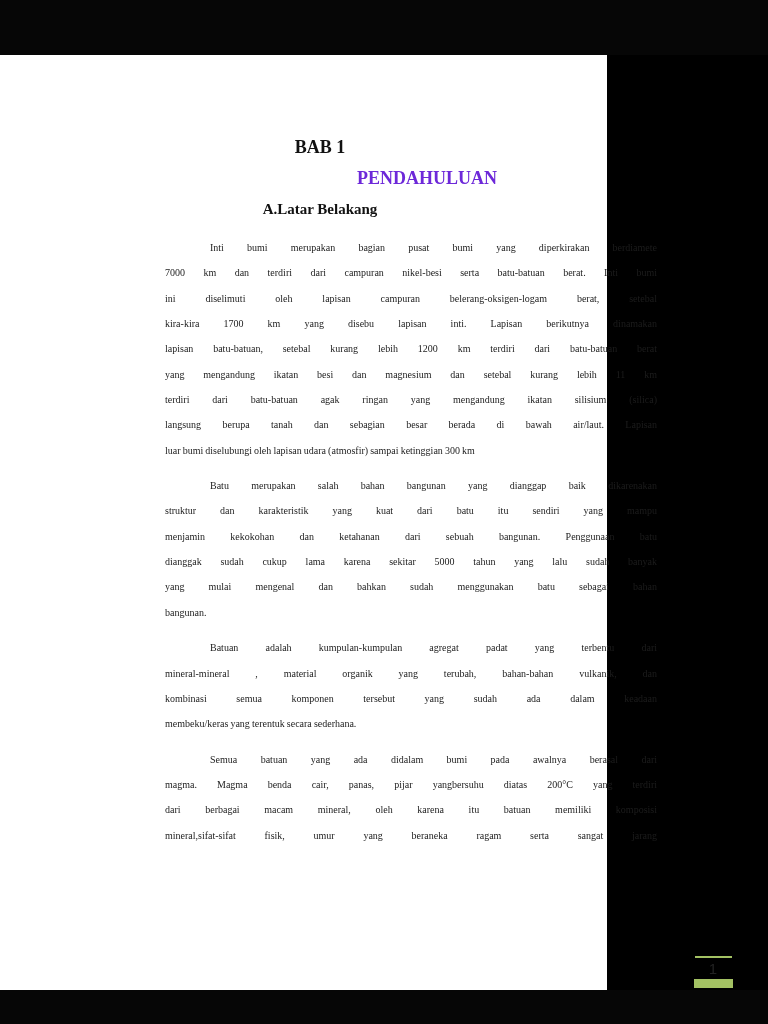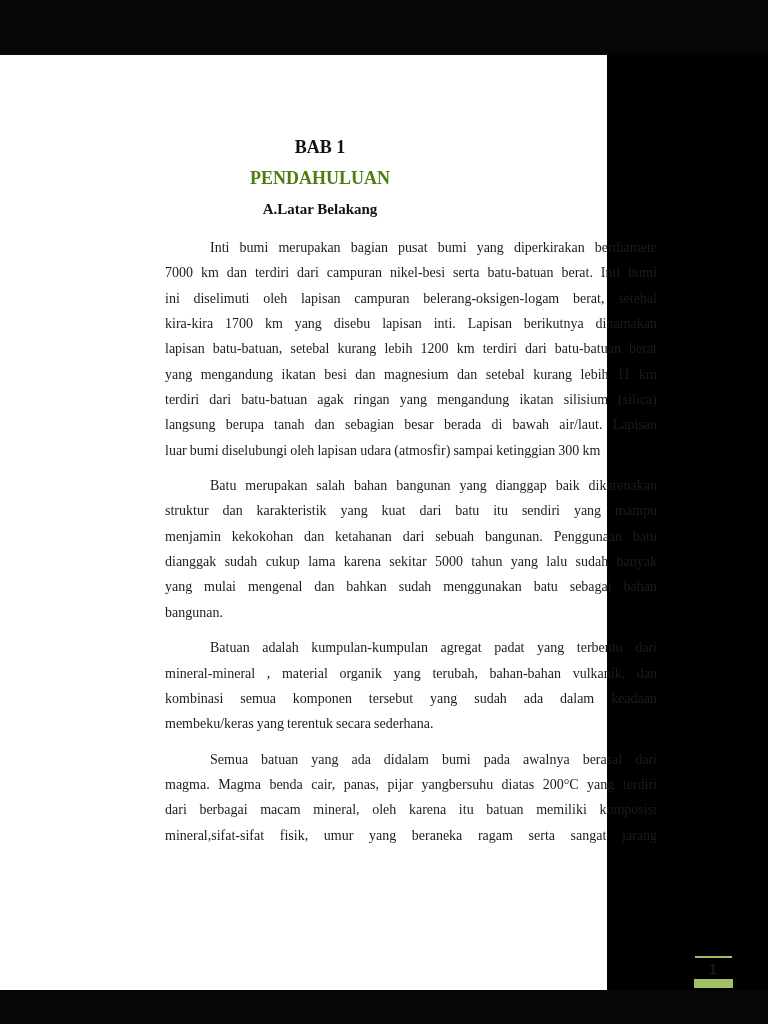--- a/index.html
+++ b/index.html
@@ -5,26 +5,26 @@
   html,body{margin:0;padding:0;background:#000;}
   .canvas{position:relative;width:768px;height:1024px;background:#000;overflow:hidden;
           font-family:"Liberation Serif",serif;}
   .letterbox{position:absolute;left:0;width:768px;background:#060606;}
   .letterbox.top{top:0;height:55px;}
   .letterbox.bottom{top:990px;height:34px;}
   .page{position:absolute;top:55px;left:0;width:607px;height:935px;background:#ffffff;}
   .content{margin-left:143px;margin-right:110px;}
   .chapter{margin:0;padding-top:82px;text-align:center;font-size:18px;line-height:20px;
            font-weight:bold;color:#111;}
-  .chapter2{margin:11px 0 0 0;text-align:center;font-size:18px;line-height:20px;
-            font-weight:bold;color:#4d7c0f;}
+  .chapter2{margin:11px 0 0 0;text-align:right;font-size:18px;line-height:20px;
+            font-weight:bold;color:#6d28d9;}
   .section-heading{margin:12px 0 0 0;font-size:15px;line-height:18px;font-weight:bold;
                    text-align:center;color:#111;}
   .doc-body{margin-left:22px;margin-top:17px;width:492px;color:#1c1c1c;
-            font-size:14px;line-height:25.35px;word-spacing:-0.4px;}
+            font-size:10px;line-height:25.35px;word-spacing:-0.4px;}
   .para{margin:0 0 10px 0;}
   .line{text-align:justify;text-align-last:justify;white-space:nowrap;}
   .line.first{text-indent:45px;}
   .line.last{text-align-last:left;}
   .footer-rule-thin{position:absolute;top:956px;left:695px;width:37px;height:2px;}
   .page-number{position:absolute;top:959px;left:691px;width:44px;text-align:center;
                font-family:"Liberation Sans",sans-serif;font-size:15px;line-height:20px;color:#222;}
   .footer-rule-thick{position:absolute;top:979px;left:694px;width:39px;height:9px;}
 </style>
 </head>

